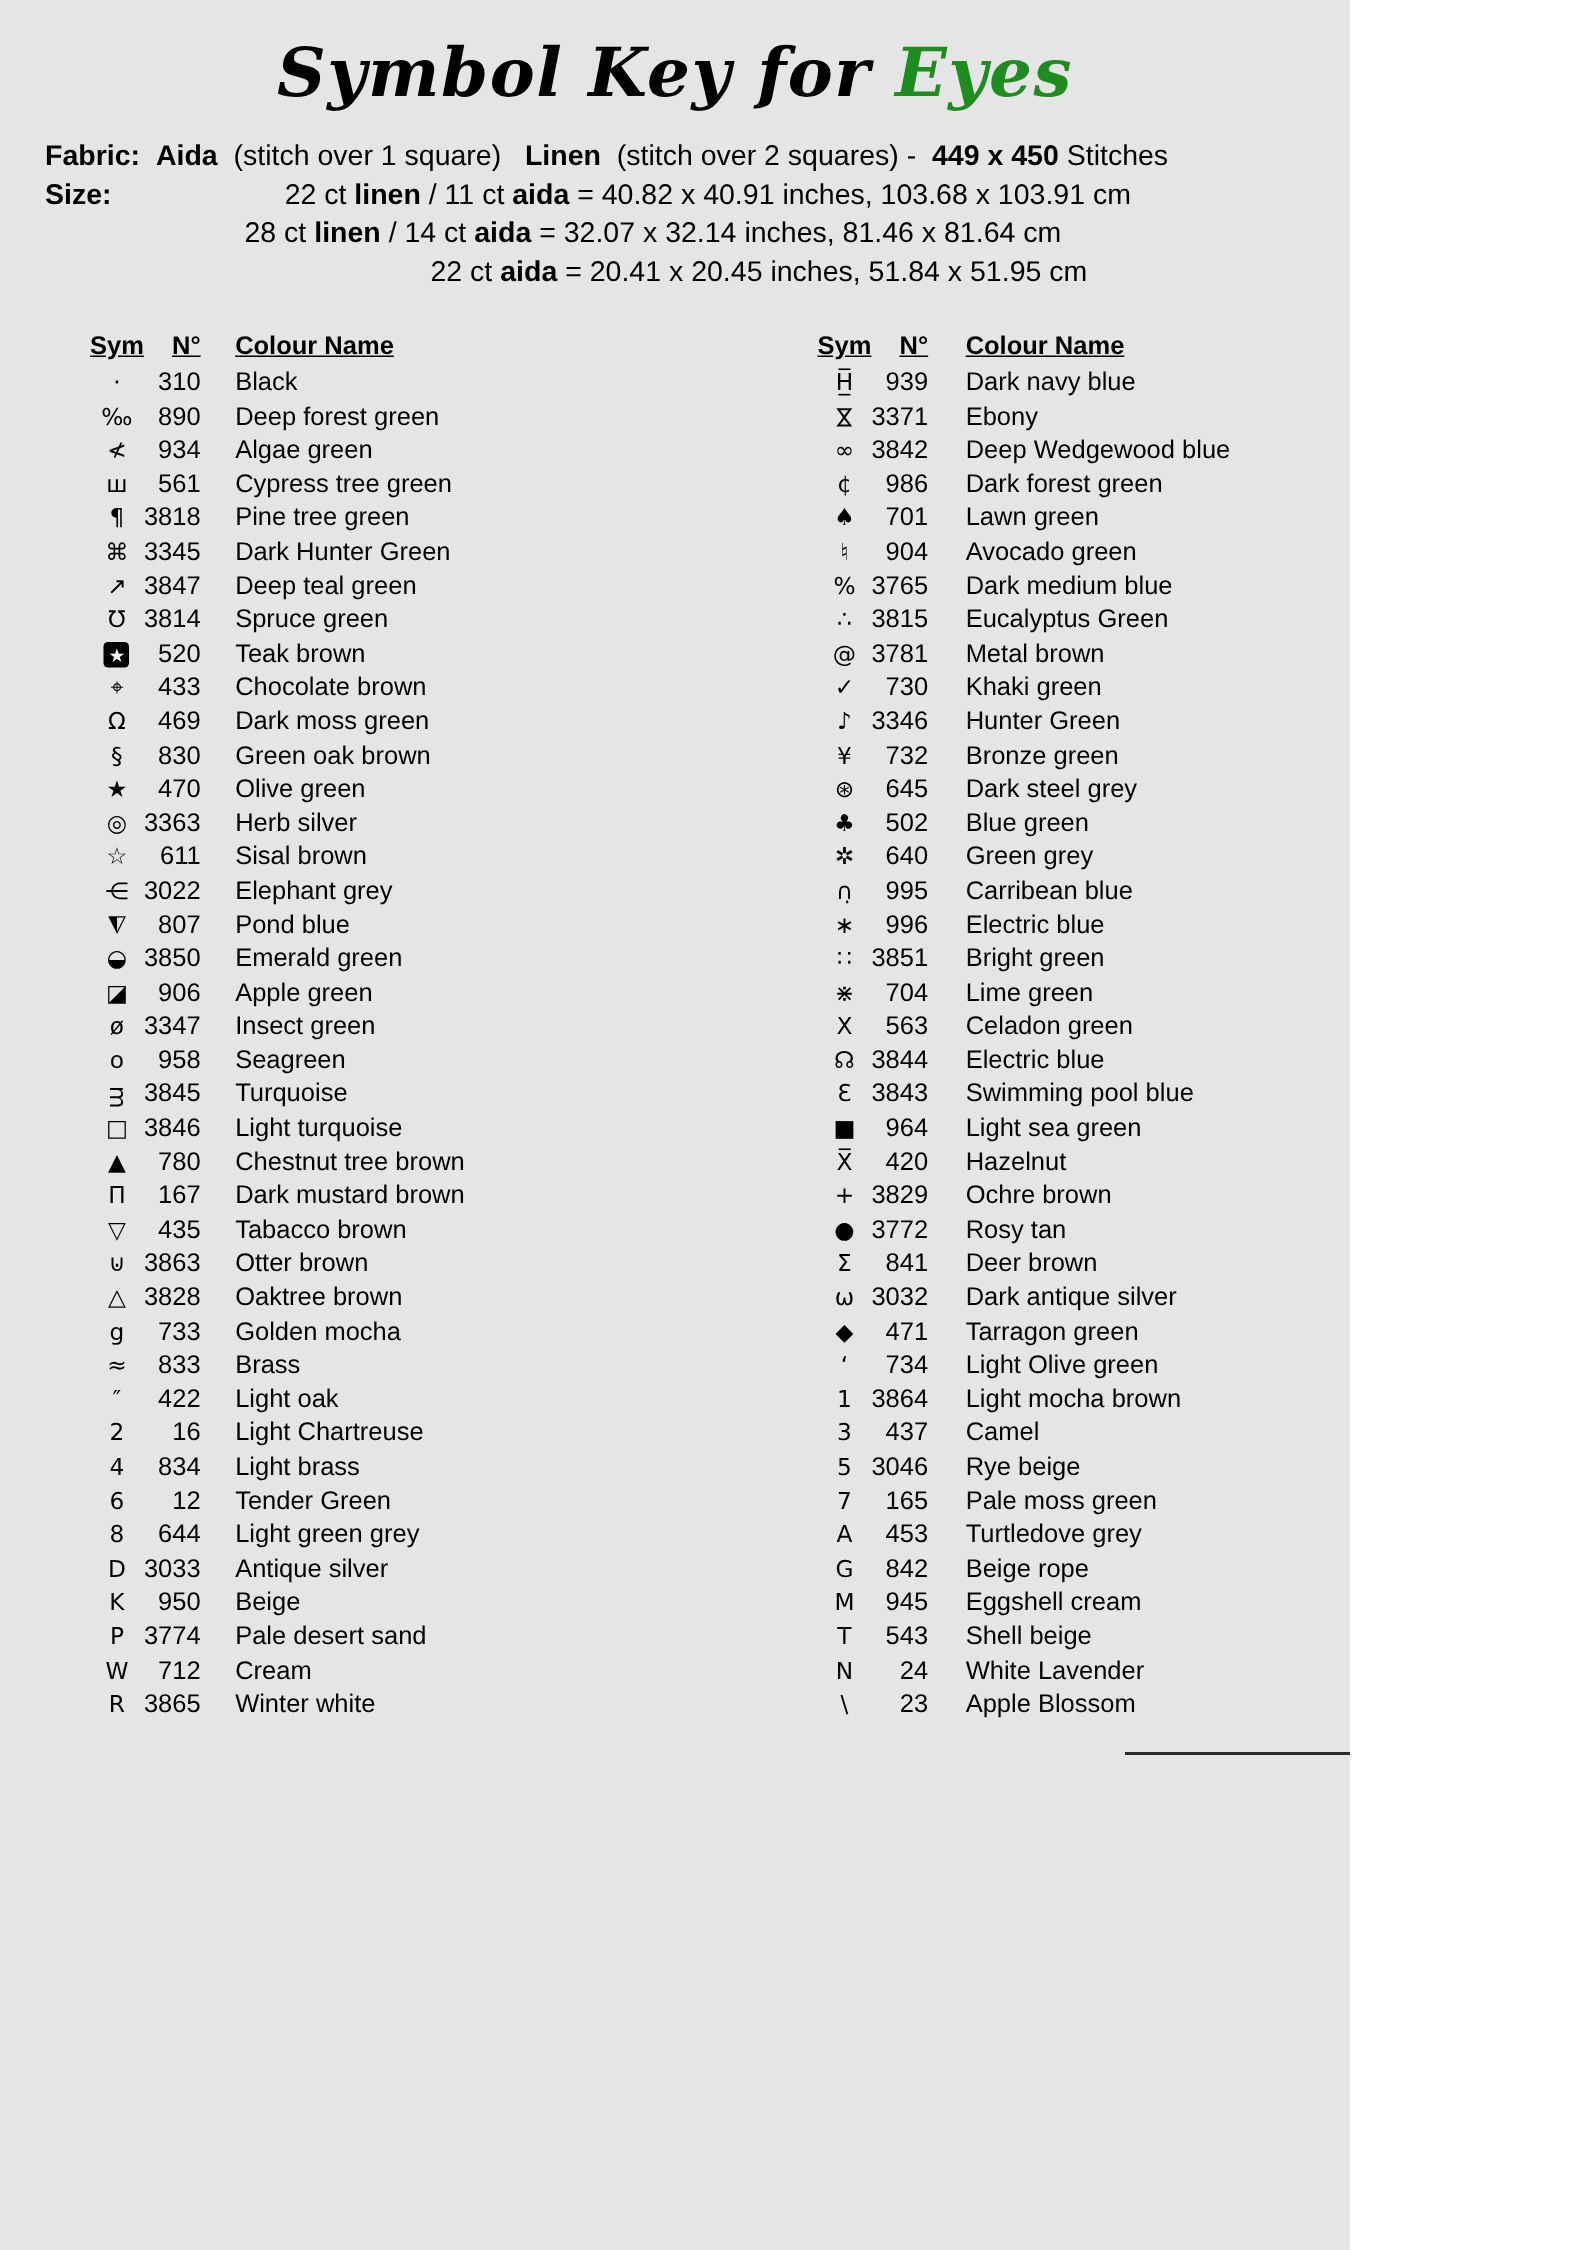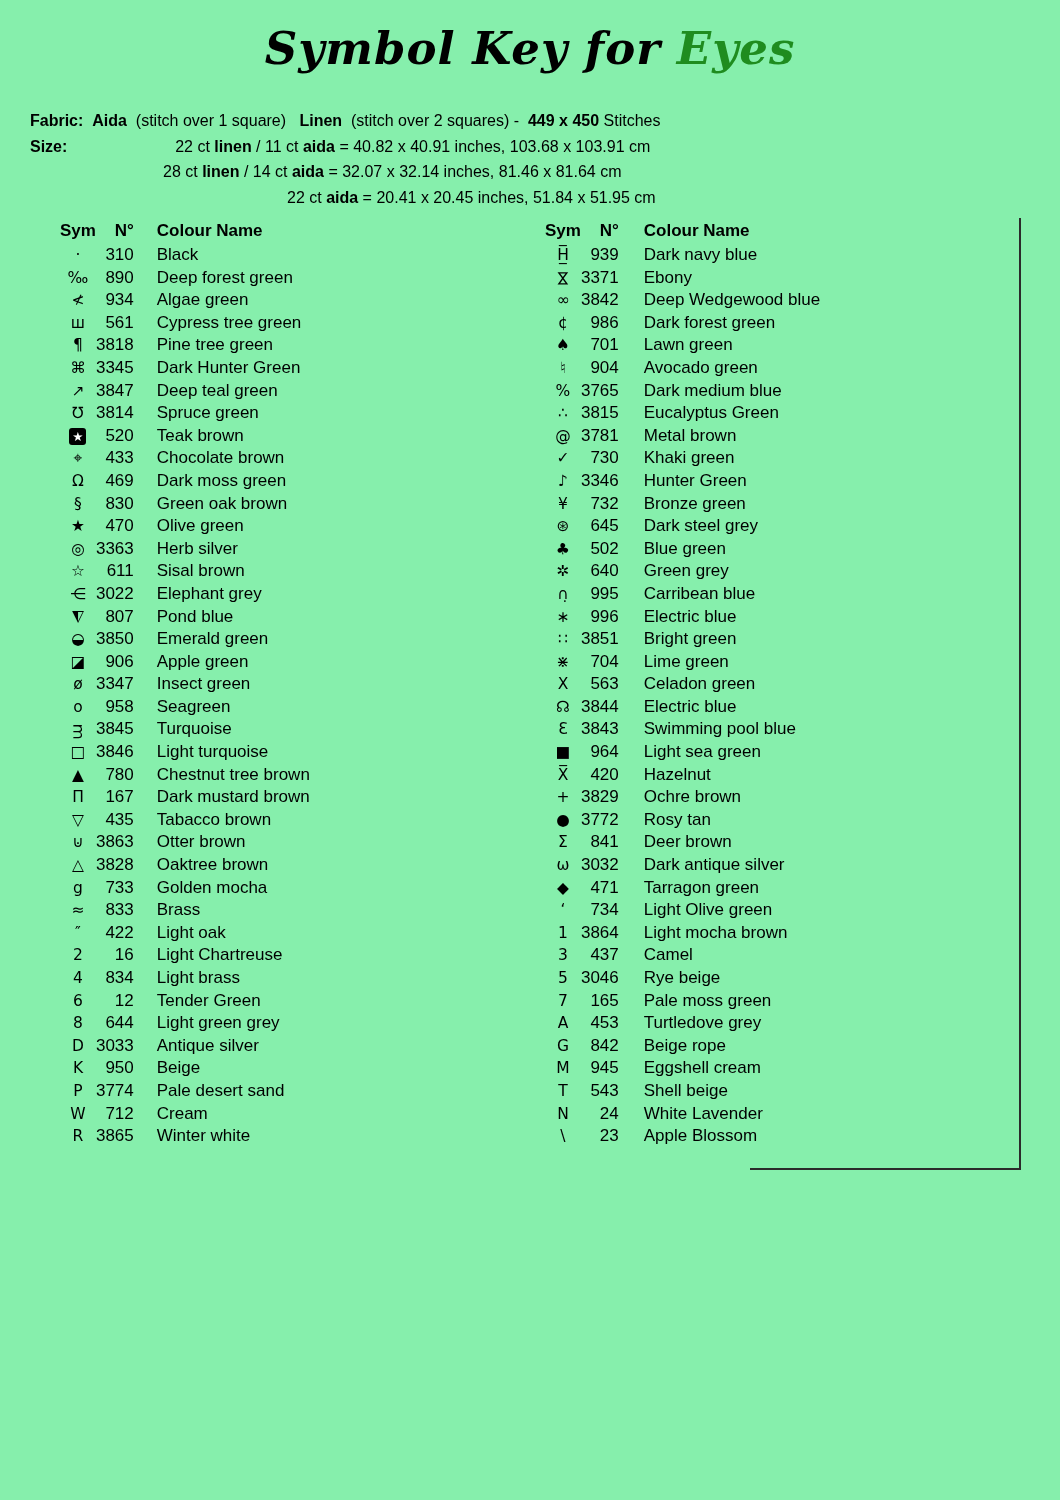--- a/index.html
+++ b/index.html
@@ -1,45 +1,45 @@
 <!DOCTYPE html>
 <html><head>
 <meta charset="utf-8">
 <style>
   html,body{margin:0;padding:0;background:#ffffff;}
   .page{
-    position:relative;width:1060px;height:1500px;background:#86efac;color:#000;
+    position:relative;width:900px;height:1500px;background:#e5e5e5;color:#000;
     font-family:"Liberation Sans",sans-serif;overflow:hidden;
   }
   .b{font-weight:bold;}
   
   .title{
     position:absolute;top:24px;left:0;width:100%;margin:0;text-align:center;
     font-family:"DejaVu Serif",serif;font-style:italic;font-weight:bold;
     font-size:45px;letter-spacing:1px;line-height:1.1;
   }
   .title-accent{color:#1f8c1f;margin-left:16px;}
   
-  .meta{position:absolute;top:108px;left:30px;font-size:16px;line-height:25.6px;}
+  .meta{position:absolute;top:92px;left:30px;font-size:19px;line-height:25.6px;}
   .meta span{white-space:pre;}
   .size-block{position:relative;}
   .size-label{position:absolute;left:0;top:0;font-weight:bold;}
   .size-line.s0{padding-left:135px;text-align:center;}
   .size-line.s1{padding-left:133px;}
   .size-line.s2{padding-left:247px;}
   .size-line.s3{padding-left:257px;}
   
   .tables{position:absolute;top:218px;left:0;}
   table{border-collapse:collapse;}
   .key-table{position:absolute;top:0;font-size:17px;}
   .key-table.left{left:60px;}
   .key-table.right{left:545px;}
   th,td{padding:0;height:22.6px;line-height:22.6px;vertical-align:middle;white-space:nowrap;}
   th{height:26px;line-height:26px;font-family:"Liberation Sans",sans-serif;font-size:17px;}
-  th .hd{font-weight:bold;}
+  th .hd{font-weight:bold;text-decoration:underline;}
   td.c-sym{font-family:"DejaVu Sans",sans-serif;font-size:15.5px;}
   .c-sym{width:70px;text-align:center;}
   .c-num{width:127px;text-align:right;}
   .right .c-num{width:128px;}
   .c-name{padding-left:23px;text-align:left;min-width:290px;}
   .right .c-name{padding-left:25px;}
   .sym-inner{display:inline-block;}
   .sym-boxed{
     background:#000;color:#fff;width:17px;height:17px;line-height:18px;
     font-size:12.5px;border-radius:3px;text-align:center;

